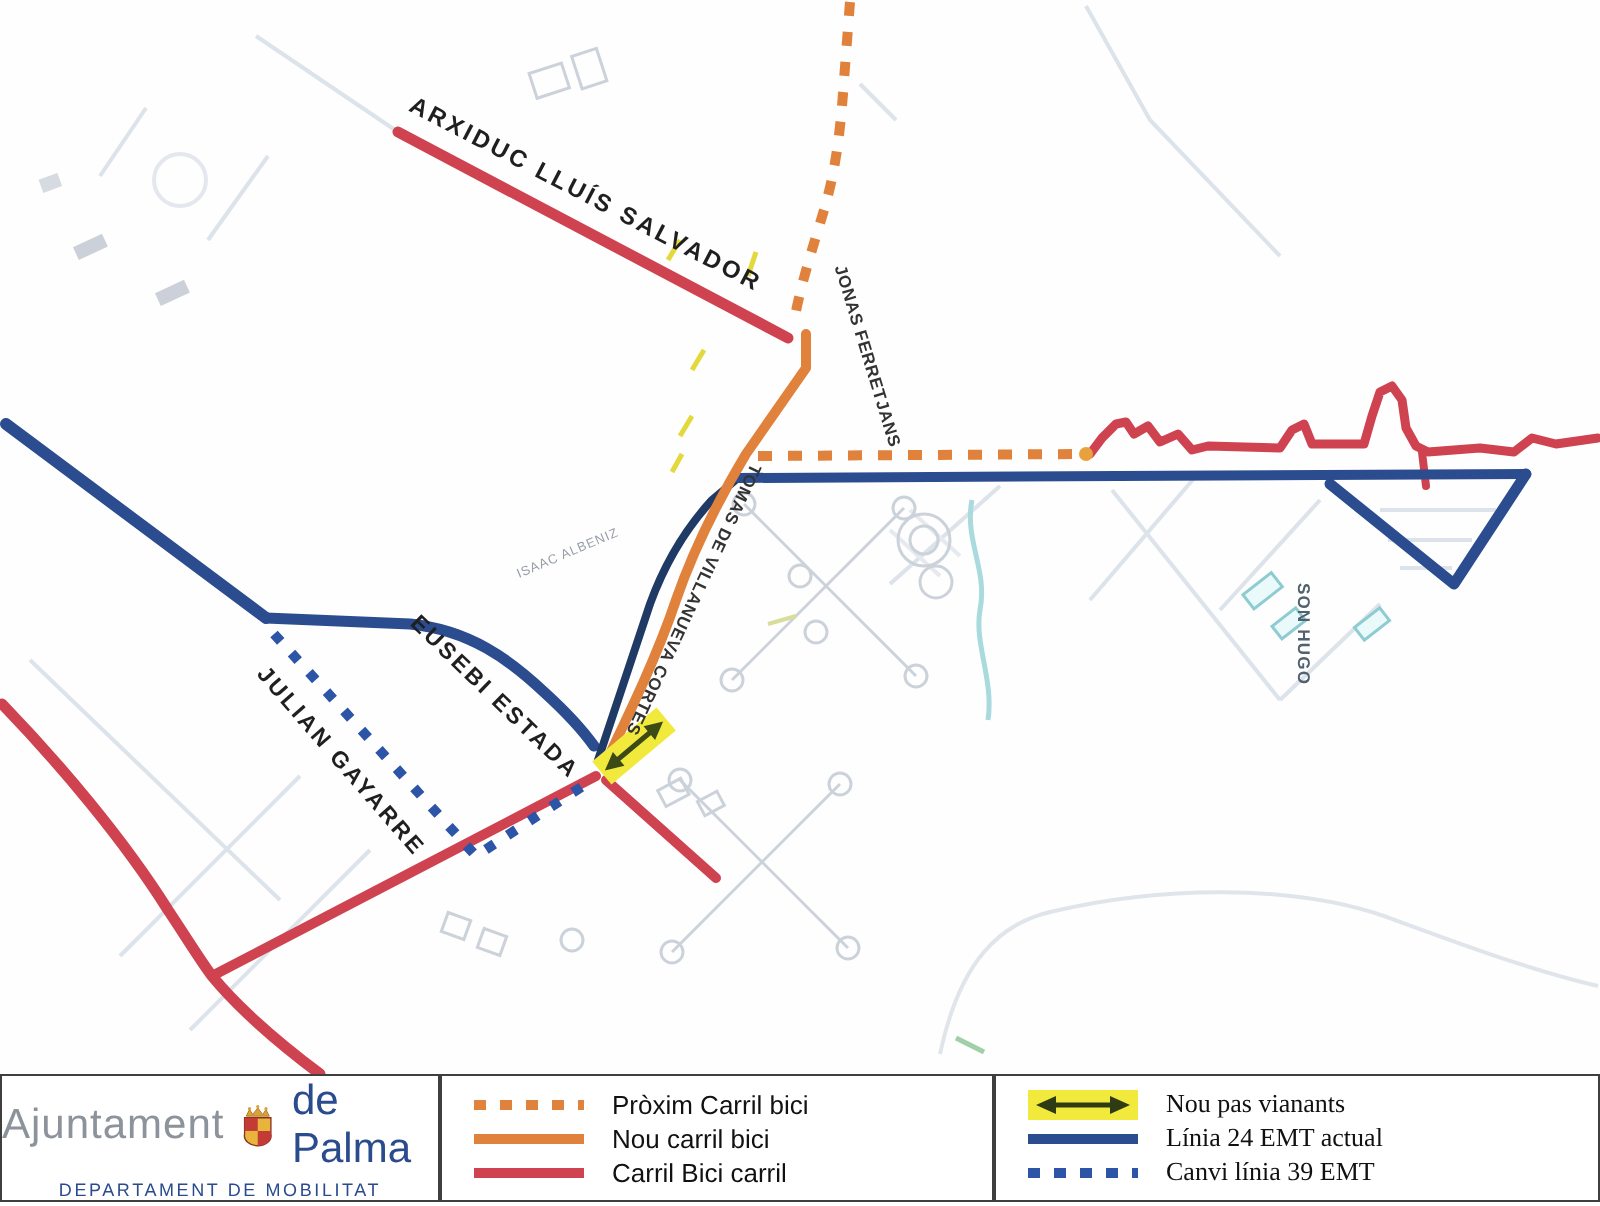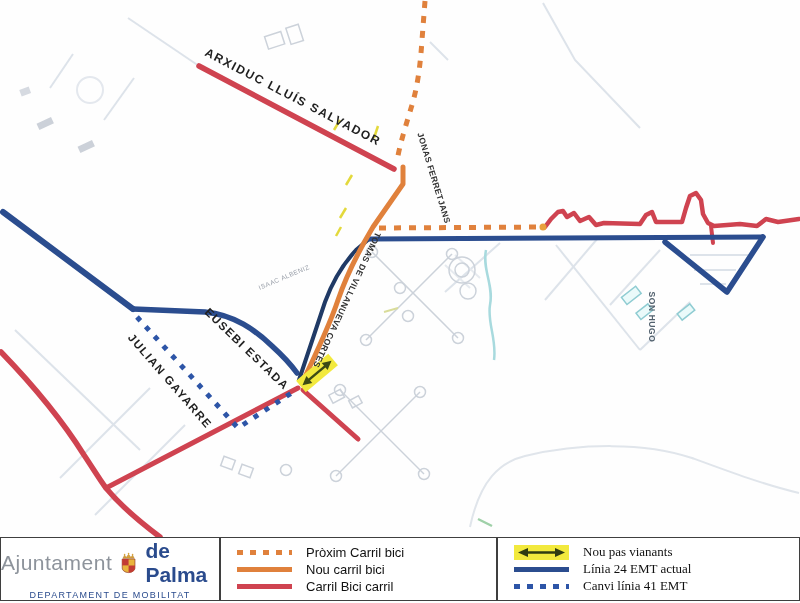--- a/index.html
+++ b/index.html
@@ -36,21 +36,21 @@
   .legend-label{font-size:13px;color:#111;}
   .swatch{width:55px;flex:0 0 55px;height:5px;position:relative;}
   .swatch.orange-solid{background:#e0813c;}
   .swatch.red-solid{background:#cf4350;}
   .swatch.blue-solid{background:#2b4d8f;}
   .swatch.orange-dashed{background:repeating-linear-gradient(90deg,#e0813c 0 6px,transparent 6px 13px);}
   .swatch.blue-dashed{background:repeating-linear-gradient(90deg,#2d55a7 0 6px,transparent 6px 13px);}
   .swatch.yellow-arrow{height:15px;background:#f2e93d;flex:0 0 55px;}
   .brand-row{display:flex;align-items:center;gap:7px;}
   .brand-light{font-size:21px;color:#8d939b;letter-spacing:.5px;}
-  .brand-bold{font-size:21px;color:#2a4b8d;font-weight:700;}
+  .brand-bold{font-size:21px;color:#2a4b8d;font-weight:400;}
   .brand-dept{font-size:9px;color:#2a4b8d;letter-spacing:1.3px;margin-top:3px;font-weight:400;}
 </style>
 </head>
 <body>
 
 <div class="stage">
 
   <svg class="map-svg" width="800" height="603" viewBox="0 0 800 603">
 
     <g stroke="#dde3ea" stroke-width="2" fill="none">
@@ -220,18 +220,18 @@
             </svg>
           </span>
           <span class="legend-label">Nou pas vianants</span>
         </div>
         <div class="legend-row">
           <span class="swatch blue-solid"></span>
           <span class="legend-label">Línia 24 EMT actual</span>
         </div>
         <div class="legend-row">
           <span class="swatch blue-dashed"></span>
-          <span class="legend-label">Canvi línia 41 EMT</span>
+          <span class="legend-label">Canvi línia 39 EMT</span>
         </div>
       </div>
     </div>
   </div>
 </div>
 
 </body></html>

